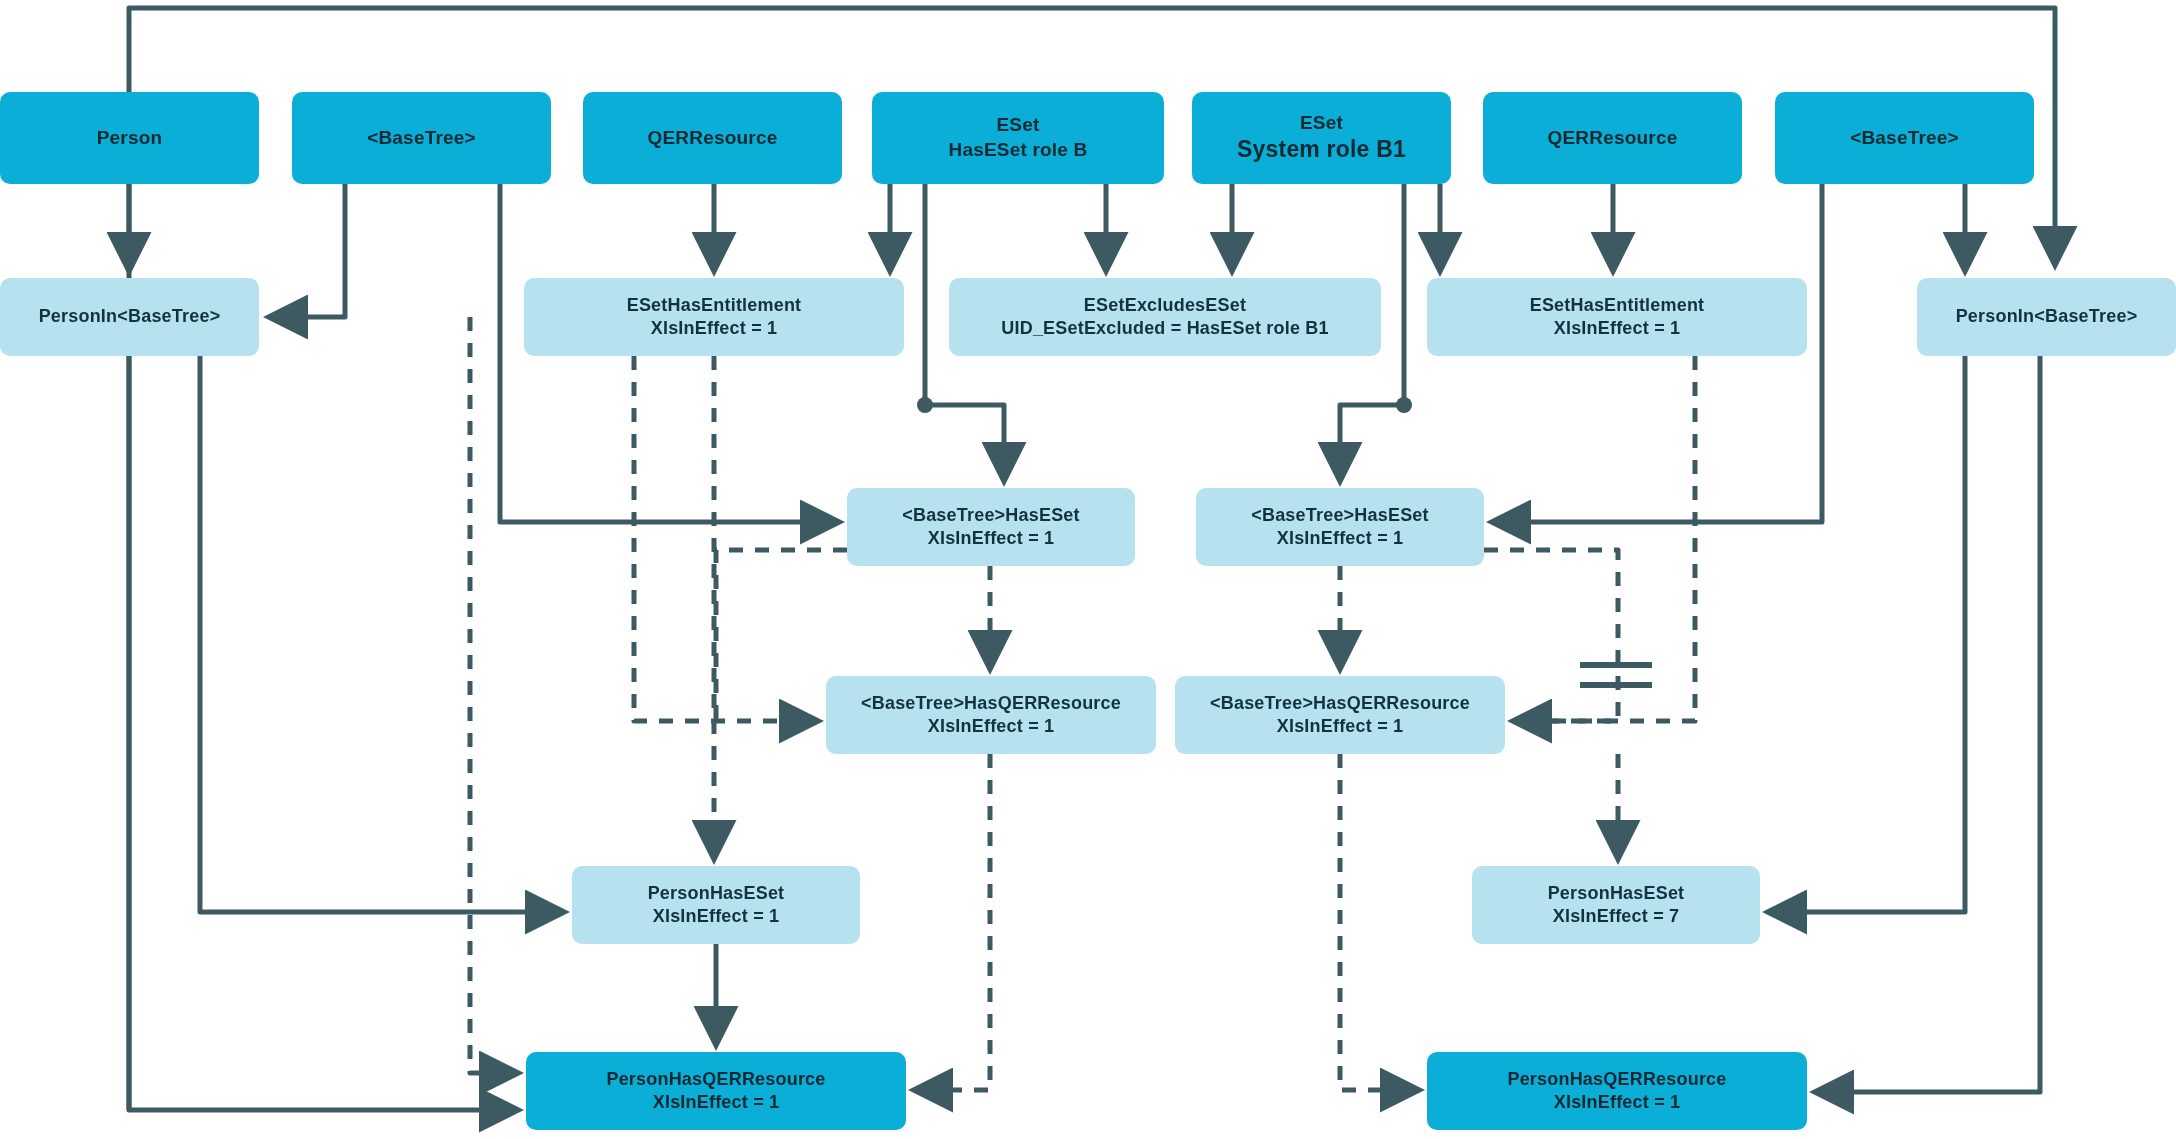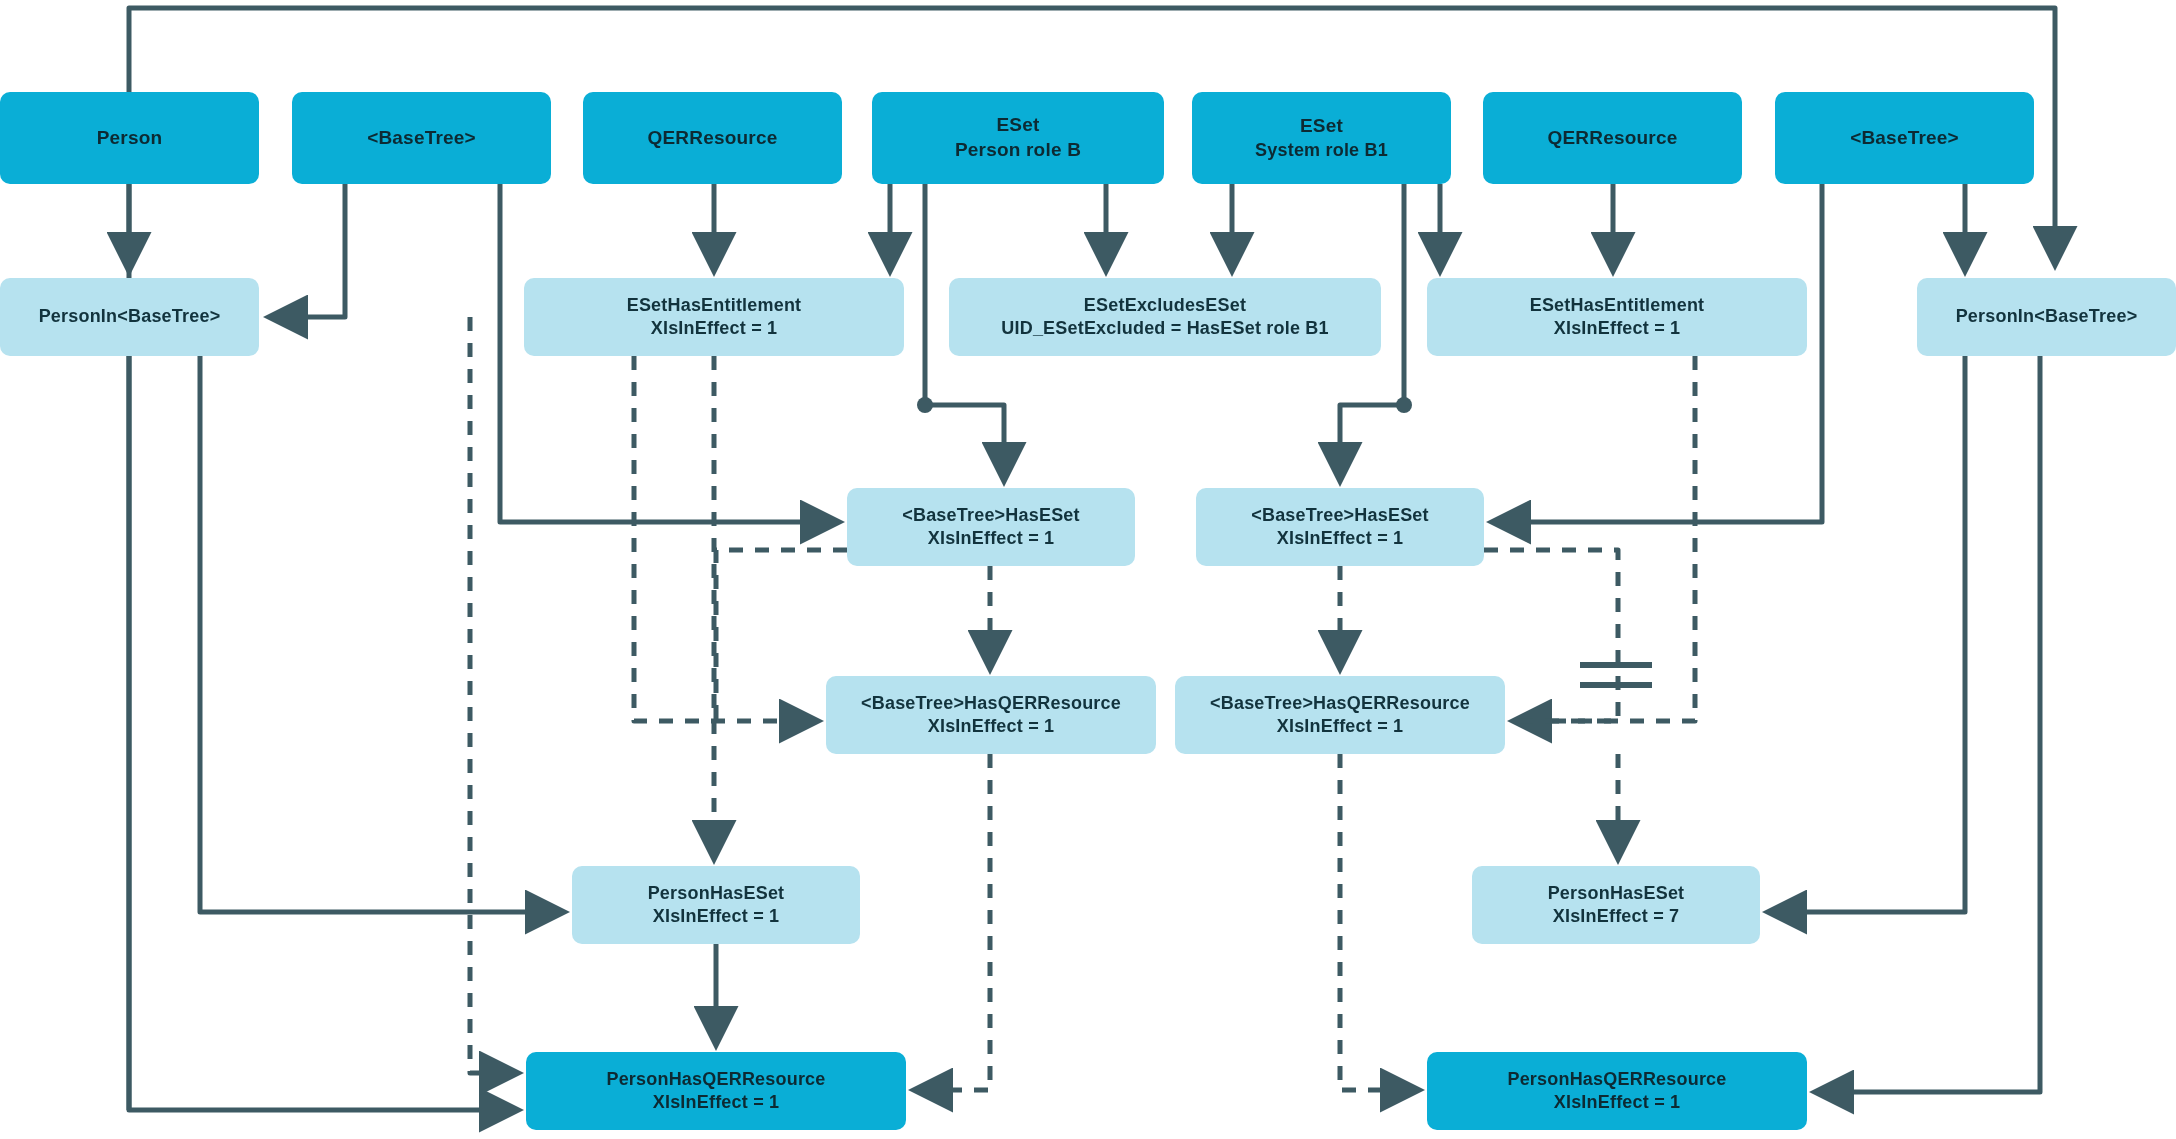--- a/index.html
+++ b/index.html
@@ -100,25 +100,25 @@
       <span class="ln" style="font-size:19px">Person</span>
     </div>
   <div class="node n-dark" style="left:292px; top:92px;  width:259px; height:92px;">
       <span class="ln" style="font-size:19px">&lt;BaseTree&gt;</span>
     </div>
   <div class="node n-dark" style="left:583px; top:92px;  width:259px; height:92px;">
       <span class="ln" style="font-size:19px">QERResource</span>
     </div>
   <div class="node n-dark" style="left:872px; top:92px;  width:292px; height:92px;">
       <span class="ln" style="font-size:19px">ESet</span>
-      <span class="ln" style="font-size:19px">Person role B</span>
+      <span class="ln" style="font-size:19px">HasESet role B</span>
     </div>
   <div class="node n-dark" style="left:1192px;top:92px;  width:259px; height:92px;">
       <span class="ln" style="font-size:19px">ESet</span>
-      <span class="ln" style="font-size:18px">System role B1</span>
+      <span class="ln" style="font-size:23px">System role B1</span>
     </div>
   <div class="node n-dark" style="left:1483px;top:92px;  width:259px; height:92px;">
       <span class="ln" style="font-size:19px">QERResource</span>
     </div>
   <div class="node n-dark" style="left:1775px;top:92px;  width:259px; height:92px;">
       <span class="ln" style="font-size:19px">&lt;BaseTree&gt;</span>
     </div>
 
   <div class="node n-light" style="left:0px;   top:278px; width:259px; height:78px;">
       <span class="ln" style="font-size:18px">PersonIn&lt;BaseTree&gt;</span>

